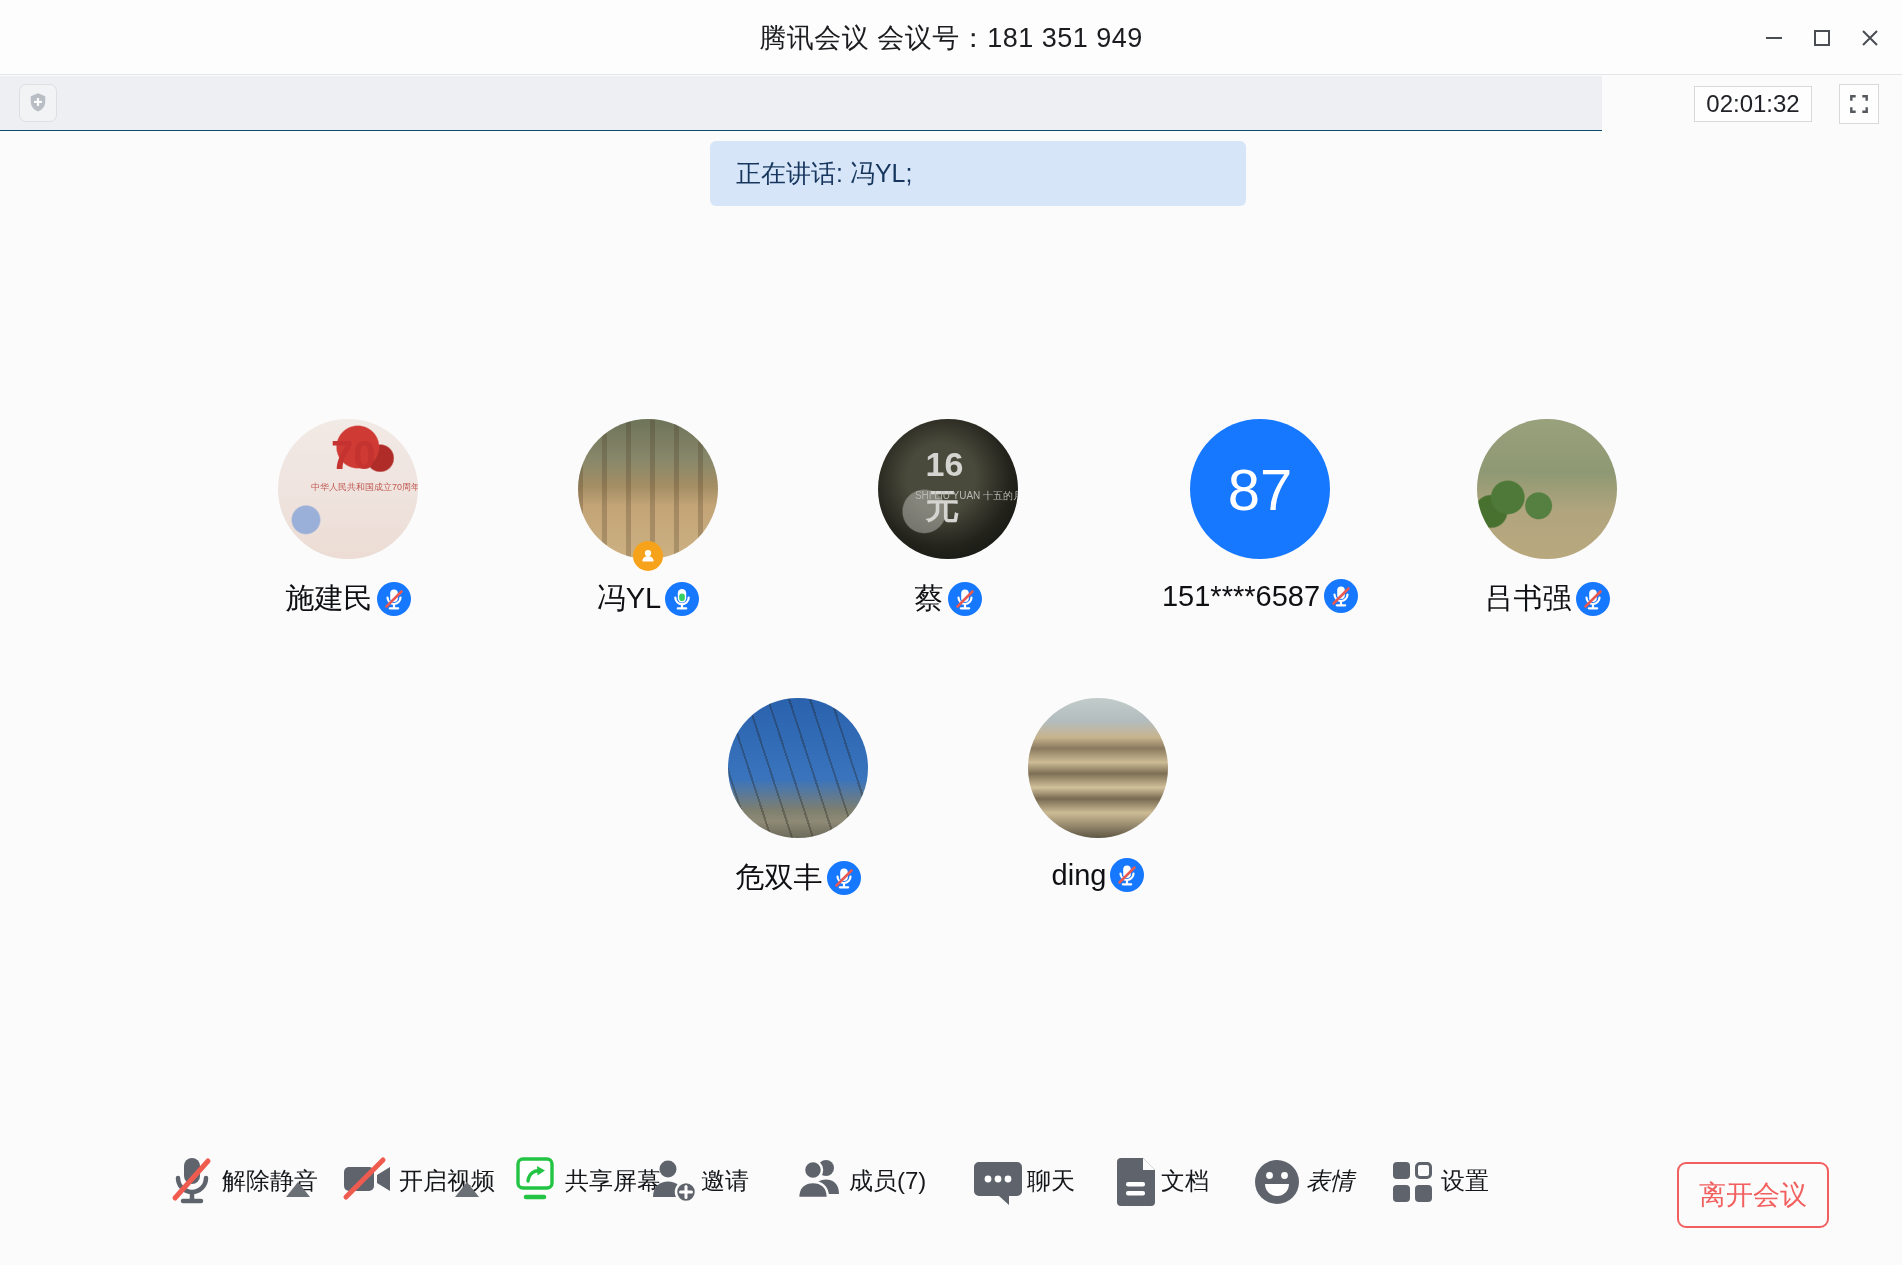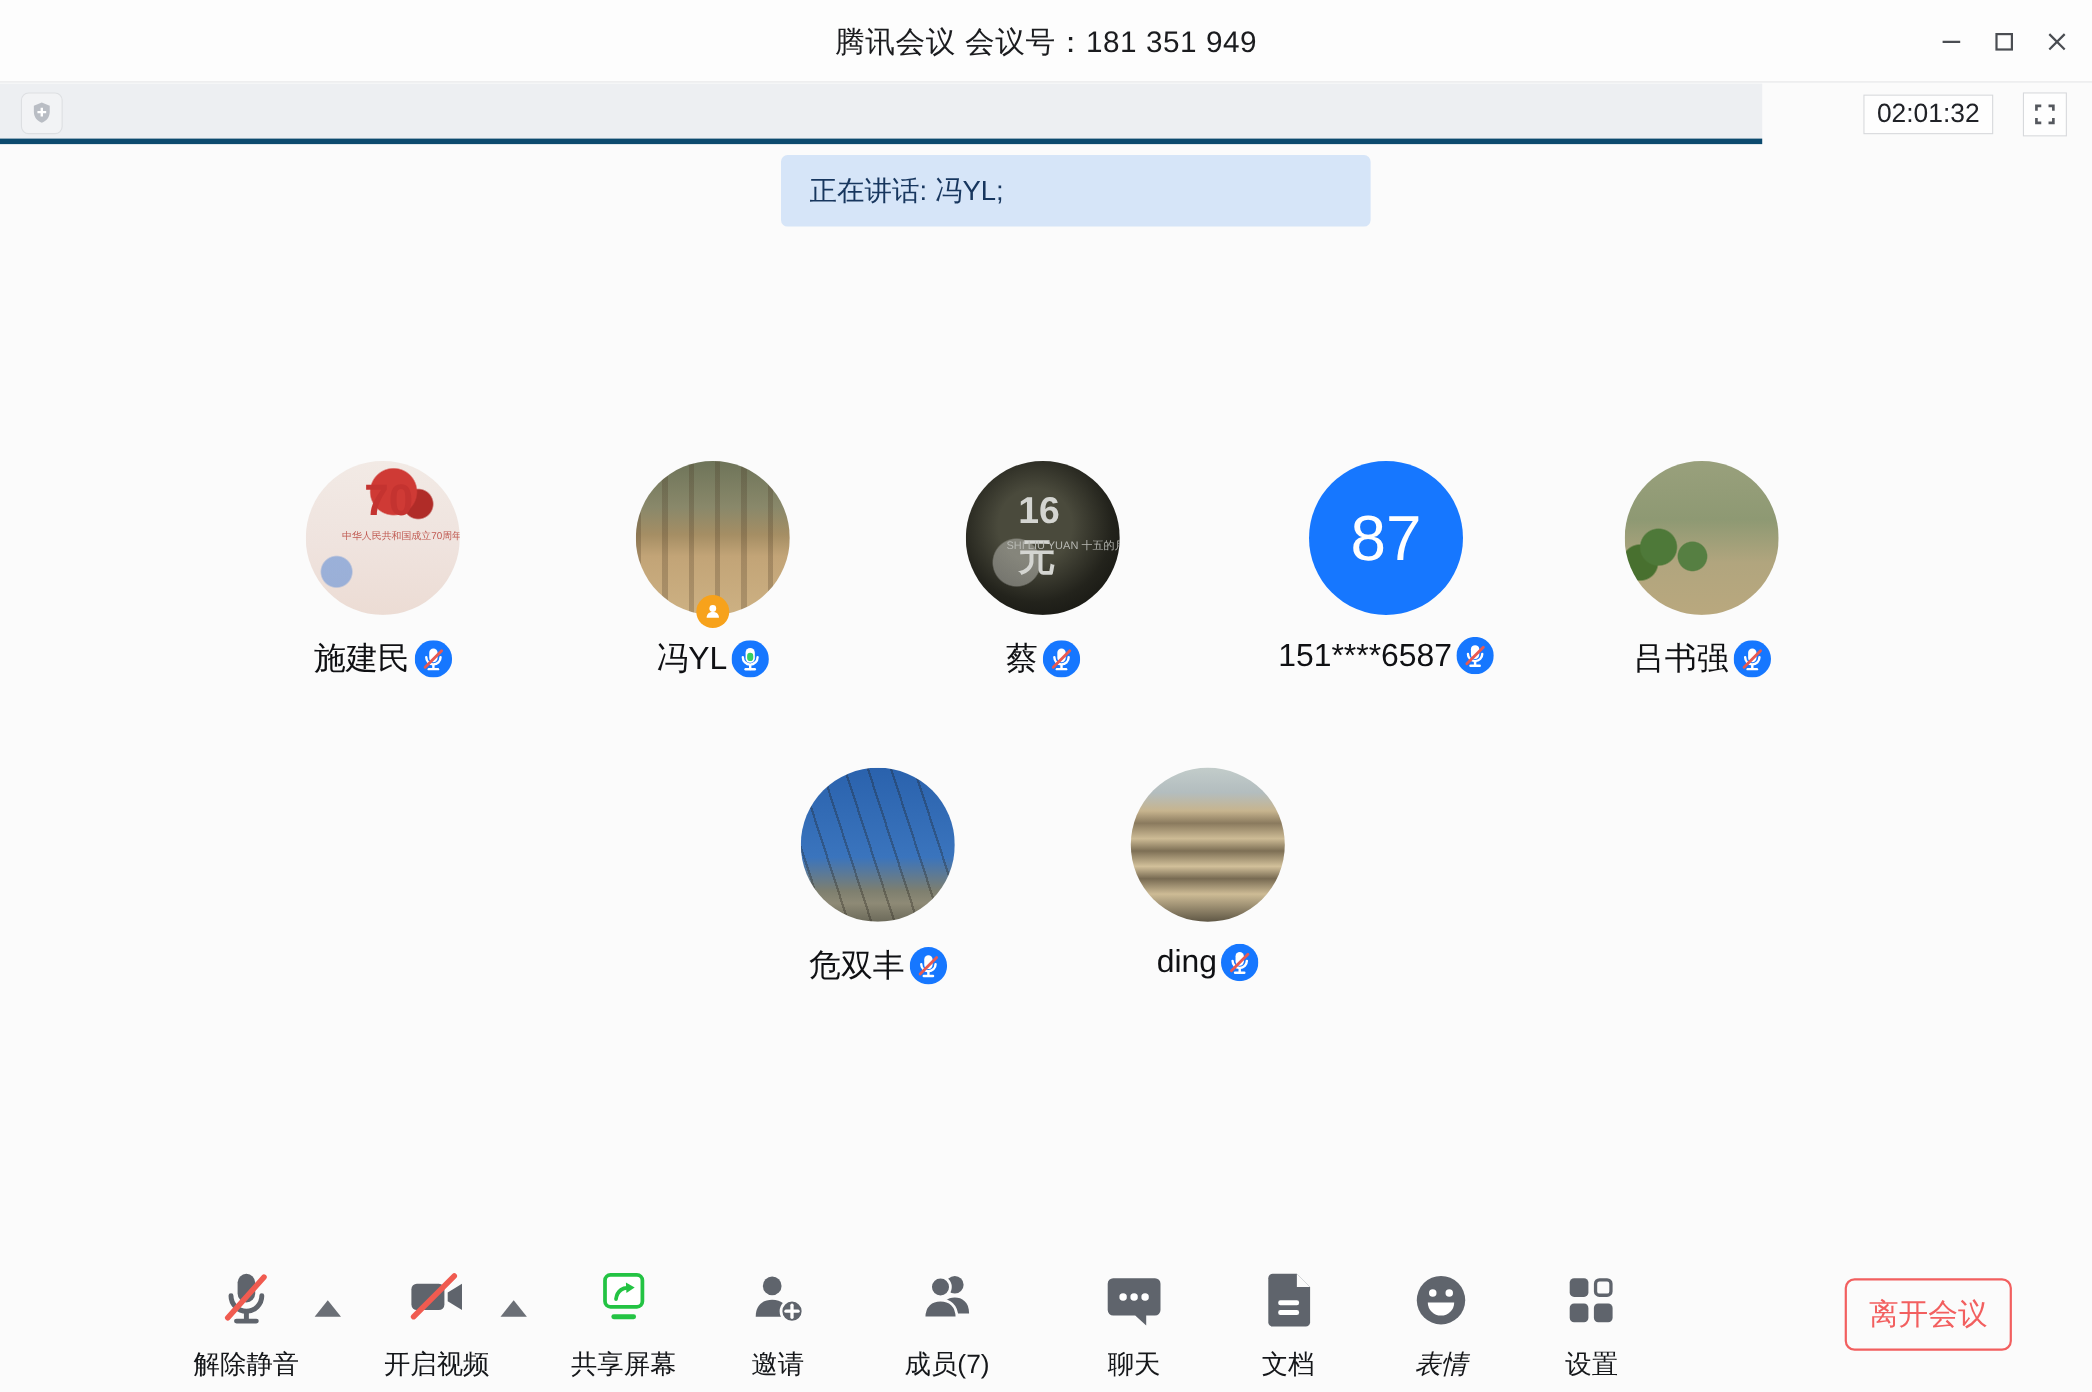--- a/index.html
+++ b/index.html
@@ -10,21 +10,21 @@
   .titlebar { position:absolute; left:0; top:0; width:1902px; height:75px;
     background:#fdfdfd; border-bottom:1px solid #e4e5e7; }
   .title { position:absolute; left:0; right:0; top:0; height:75px;
     display:flex; align-items:center; justify-content:center;
     font-size:27px; color:#1b1c1f; letter-spacing:.5px; }
   .winbtns { position:absolute; right:8px; top:0; height:75px; display:flex; align-items:center; }
   .winbtn { width:48px; height:48px; display:flex; align-items:center; justify-content:center; cursor:default; }
 
   
   .topbar { position:absolute; left:0; top:76px; width:1602px; height:55px;
-    background:#edeff2; border-bottom:5px solid #0c4a6e; }
+    background:#edeff2; border-bottom:1px solid #0c4a6e; }
   .shield-btn { position:absolute; left:19px; top:8px; width:38px; height:38px;
     background:#f2f3f5; border:1px solid #dddfe2; border-radius:7px;
     display:flex; align-items:center; justify-content:center; }
   .timer-box { position:absolute; left:1694px; top:10px; width:118px; height:36px;
     background:#fefefe; border:1px solid #d7d9dc; display:flex; align-items:center;
     justify-content:center; font-size:24px; color:#202227; }
   .fullscreen-btn { position:absolute; left:1839px; top:8px; width:40px; height:40px;
     background:#fefefe; border:1px solid #d7d9dc; display:flex; align-items:center; justify-content:center; }
 
   
@@ -72,22 +72,22 @@
   .av-building { background:
     linear-gradient(180deg,#c2ccca 0%,#b3bdbf 16%,#c7b48e 28%,#8a7a5e 36%,#cdbb95 46%,
       #7d6f55 54%,#d2c09a 64%,#776a52 72%,#cdbb95 82%,#5f5745 100%); }
 
   .host-badge { position:absolute; left:50%; bottom:-12px; transform:translateX(-50%);
     width:30px; height:30px; border-radius:50%; background:#f7a21b;
     display:flex; align-items:center; justify-content:center; }
 
   
   .bottombar { position:absolute; left:0; top:1140px; width:1902px; height:125px; }
-  .tool { position:absolute; top:12px; width:120px; display:flex; flex-direction:column;
-    align-items:center; gap:14px; cursor:default; }
+  .tool { position:absolute; top:12px; width:120px; display:flex; flex-direction:row;
+    align-items:center; gap:2px; cursor:default; }
   .tool .iconbox { height:58px; display:flex; align-items:flex-end; justify-content:center; }
   .tool .tlabel { font-size:24px; color:#15171a; white-space:nowrap; }
   .arrow-up { position:absolute; top:42px; width:0; height:0;
     border-left:12px solid transparent; border-right:12px solid transparent;
     border-bottom:15px solid #6b6f76; }
   .leave-btn { position:absolute; left:1677px; top:22px; width:152px; height:66px;
     border:2px solid #f25f5f; border-radius:9px; background:transparent;
     color:#f25f5f; font-size:27px; display:flex; align-items:center; justify-content:center;
     font-family:"Liberation Sans", sans-serif; }
 </style>

